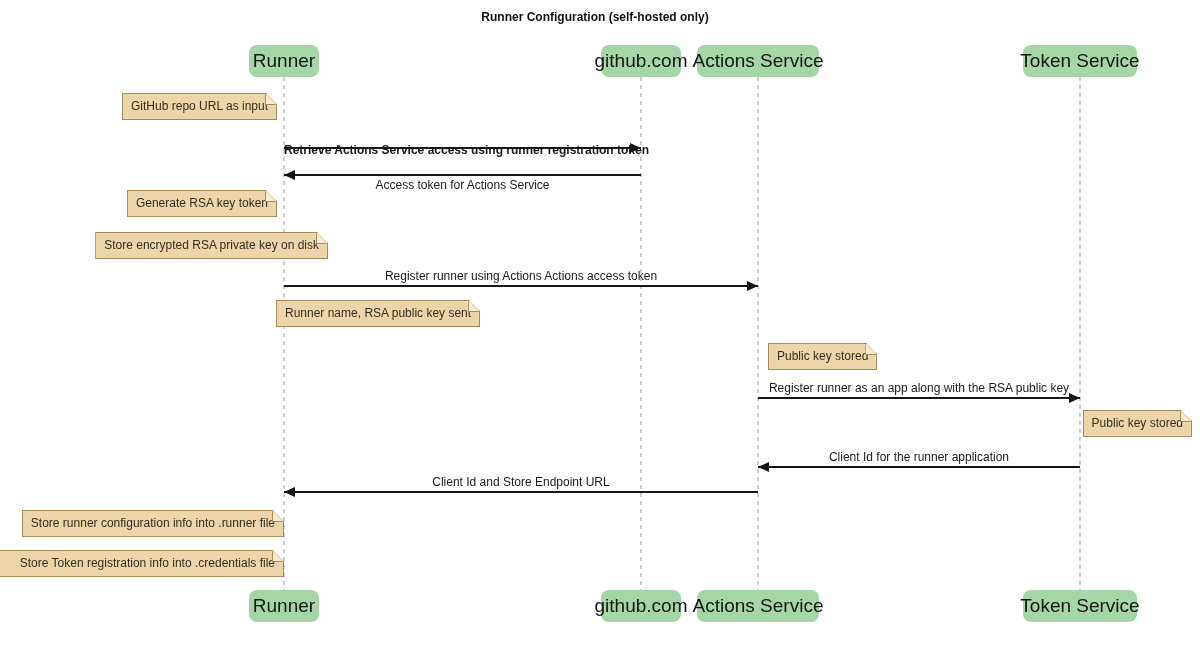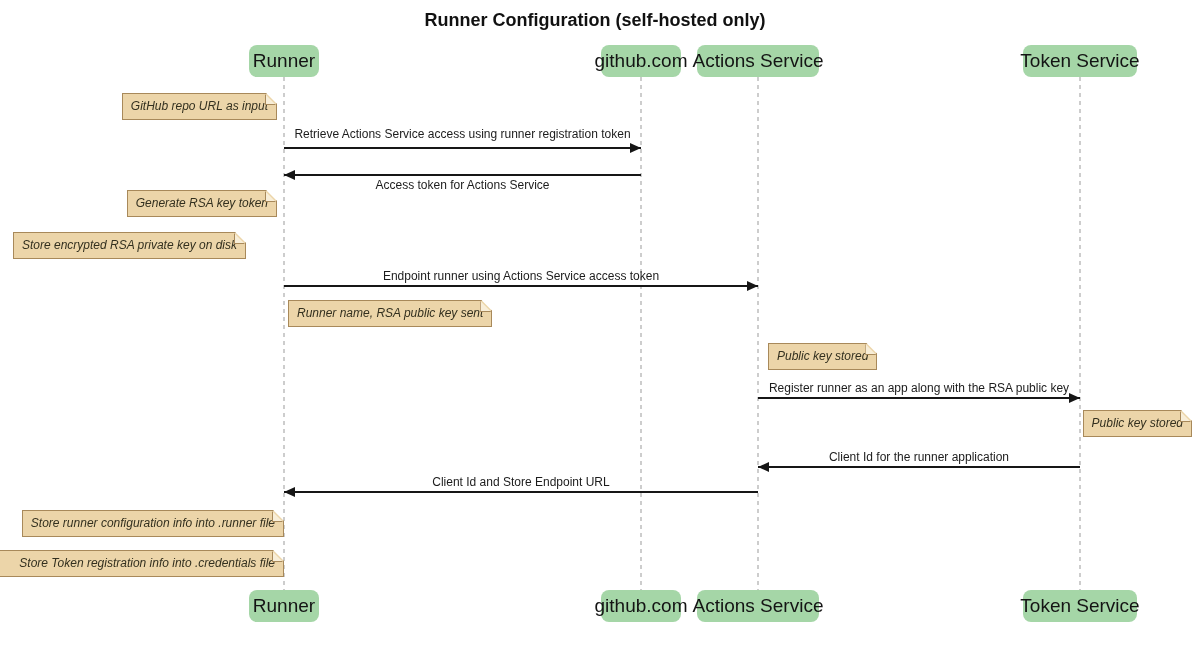--- a/index.html
+++ b/index.html
@@ -9,21 +9,21 @@
     height: 647px;
     background: #ffffff;
     overflow: hidden;
     font-family: "Liberation Sans", sans-serif;
     color: #1c1c1c;
   }
   .title {
     position: absolute;
     top: 10px; left: 0; width: 1190px;
     text-align: center;
-    font-size: 18px;
+    font-size: 12px;
     font-weight: bold;
     color: #111111;
   }
   .lifeline {
     position: absolute;
     width: 2px;
     top: 77px;
     height: 513px;
     background: repeating-linear-gradient(to bottom, #cdcdcd 0 4px, transparent 4px 8px);
   }
@@ -63,21 +63,20 @@
   .note {
     position: absolute;
     font-size: 12px;
     line-height: 15px;
     color: #33301f;
     background: #ecd5a9;
     border: 1px solid #a8895a;
     padding: 5px 8px 5px 8px;
     white-space: nowrap;
     clip-path: polygon(0 0, calc(100% - 11px) 0, 100% 11px, 100% 100%, 0 100%);
-    font-style: italic;
   }
   .note::after {
     content: "";
     position: absolute;
     top: 0; right: 0;
     width: 11px; height: 11px;
     background: #f8eed8;
     border-left: 1px solid #a8895a;
     border-bottom: 1px solid #a8895a;
     box-sizing: border-box;
@@ -95,40 +94,40 @@
       <div class="lifeline" style="left: 757px; top: 77px; height: 513px;"></div>
       <div class="lifeline" style="left: 1079px; top: 77px; height: 513px;"></div>
       <div class="pbox" style="left: 249px; top: 45px; width: 70px; height: 32px;">Runner</div>
       <div class="pbox" style="left: 601px; top: 45px; width: 80px; height: 32px;">github.com</div>
       <div class="pbox" style="left: 697px; top: 45px; width: 122px; height: 32px;">Actions Service</div>
       <div class="pbox" style="left: 1023px; top: 45px; width: 114px; height: 32px;">Token Service</div>
       <div class="pbox" style="left: 249px; top: 590px; width: 70px; height: 32px;">Runner</div>
       <div class="pbox" style="left: 601px; top: 590px; width: 80px; height: 32px;">github.com</div>
       <div class="pbox" style="left: 697px; top: 590px; width: 122px; height: 32px;">Actions Service</div>
       <div class="pbox" style="left: 1023px; top: 590px; width: 114px; height: 32px;">Token Service</div>
-      <div class="msg-label" style="left: 284px; width: 357px; top: 127px;">Retrieve Actions Service access using runner registration token</div>
+      <div class="msg-label" style="left: 284px; width: 357px; top: 143px; font-weight: bold;">Retrieve Actions Service access using runner registration token</div>
       <div class="msg-line" style="left: 284px; width: 357px; top: 147px;"></div>
       <div class="arrowhead right" style="top: 143px; left: 630px;"></div>
       <div class="msg-label" style="left: 284px; width: 357px; top: 158px; margin-top: 20px;">Access token for Actions Service</div>
       <div class="msg-line" style="left: 284px; width: 357px; top: 174px;"></div>
       <div class="arrowhead left" style="top: 170px; left: 284px;"></div>
-      <div class="msg-label" style="left: 284px; width: 474px; top: 269px;">Endpoint runner using Actions Service access token</div>
+      <div class="msg-label" style="left: 284px; width: 474px; top: 269px;">Register runner using Actions Actions access token</div>
       <div class="msg-line" style="left: 284px; width: 474px; top: 285px;"></div>
       <div class="arrowhead right" style="top: 281px; left: 747px;"></div>
       <div class="msg-label" style="left: 758px; width: 322px; top: 381px;">Register runner as an app along with the RSA public key</div>
       <div class="msg-line" style="left: 758px; width: 322px; top: 397px;"></div>
       <div class="arrowhead right" style="top: 393px; left: 1069px;"></div>
       <div class="msg-label" style="left: 758px; width: 322px; top: 450px;">Client Id for the runner application</div>
       <div class="msg-line" style="left: 758px; width: 322px; top: 466px;"></div>
       <div class="arrowhead left" style="top: 462px; left: 758px;"></div>
       <div class="msg-label" style="left: 284px; width: 474px; top: 475px;">Client Id and Store Endpoint URL</div>
       <div class="msg-line" style="left: 284px; width: 474px; top: 491px;"></div>
       <div class="arrowhead left" style="top: 487px; left: 284px;"></div>
       <div class="note" style="top: 93px; right: 923px;">GitHub repo URL as input</div>
       <div class="note" style="top: 190px; right: 923px;">Generate RSA key token</div>
-      <div class="note" style="top: 232px; right: 954px;">Store encrypted RSA private key on disk</div>
-      <div class="note" style="top: 300px; left: 288px;">Runner name, RSA public key sent</div>
+      <div class="note" style="top: 232px; right: 872px;">Store encrypted RSA private key on disk</div>
+      <div class="note" style="top: 300px; left: 276px;">Runner name, RSA public key sent</div>
       <div class="note" style="top: 343px; left: 768px;">Public key stored</div>
       <div class="note" style="top: 410px; right: 8px;">Public key stored</div>
       <div class="note" style="top: 510px; right: 916px;">Store runner configuration info into .runner file</div>
       <div class="note" style="top: 550px; right: 916px; padding-left: 46px;">Store Token registration info into .credentials file</div>
     </div>
 </div>
 
 </body></html>

